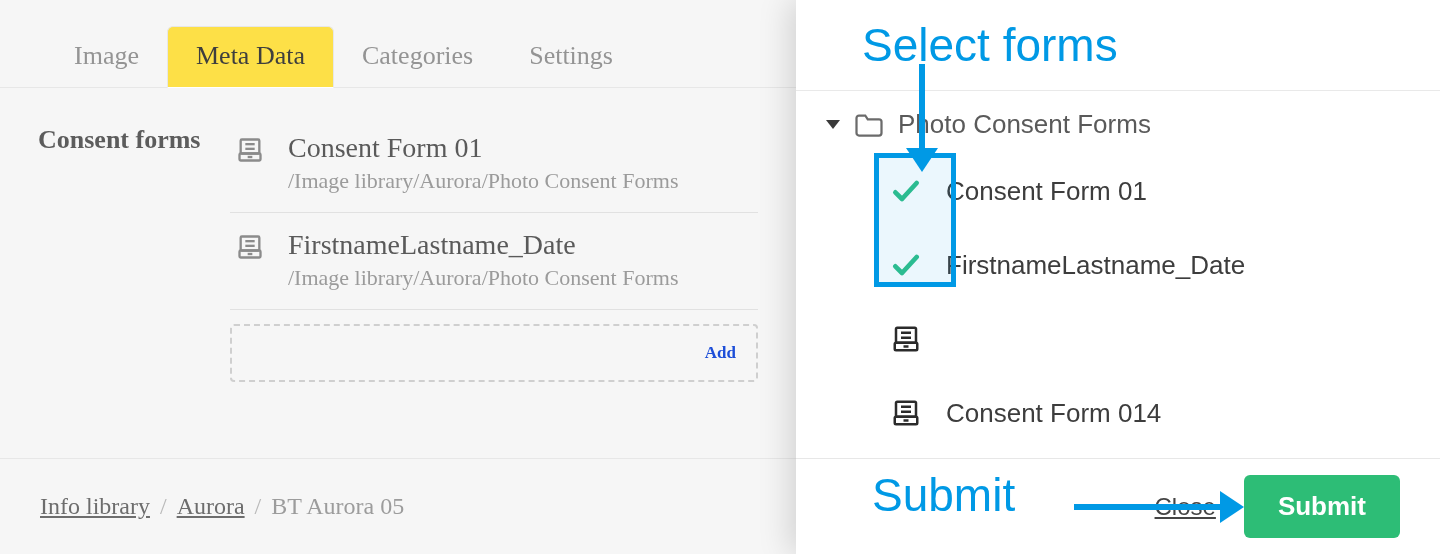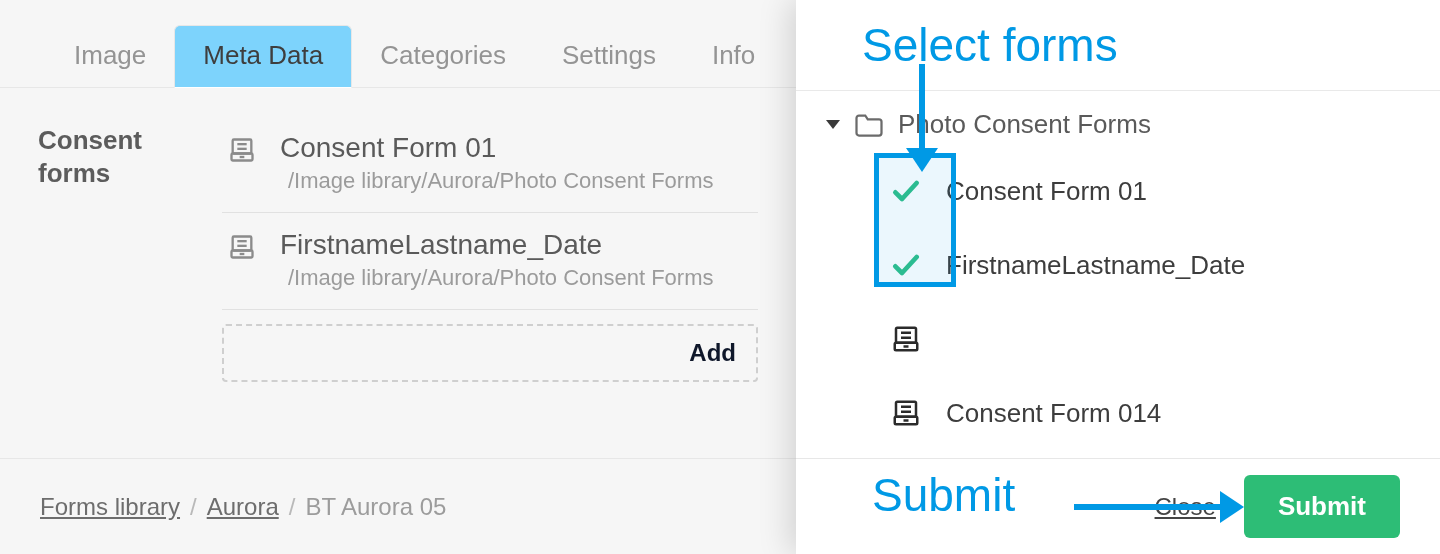--- a/index.html
+++ b/index.html
@@ -5,50 +5,51 @@
   * { box-sizing: border-box; margin: 0; padding: 0; }
   html, body { width: 1440px; height: 554px; font-family: -apple-system, "Segoe UI", "Helvetica Neue", Arial, sans-serif; }
   body { position: relative; background: #ffffff; color: #333; overflow: hidden; }
 
   
   .left-panel {
     position: absolute;
     left: 0; top: 0;
     width: 796px; height: 554px;
     background: #f6f6f6;
+    font-family: Liberation Serif, serif;
   }
   
   .tabs {
     display: flex;
     align-items: flex-end;
     height: 88px;
     padding-left: 46px;
     border-bottom: 1px solid #e7e7e7;
     gap: 0;
   }
   .tab {
     font-size: 26px;
     color: #949494;
     padding: 14px 28px 16px 28px;
     cursor: pointer;
   }
   .tab.active {
     color: #3e3e3e;
-    background: #7dd3fc;
+    background: #fde047;
     border: 1px solid #e7e7e7;
     border-bottom: 1px solid #ffffff;
     border-radius: 6px 6px 0 0;
     margin-bottom: -1px;
   }
 
   
   .meta-content {
     display: flex;
     padding: 36px 38px 0 38px;
-    gap: 14px;
+    gap: 22px;
   }
   .field-label {
     width: 170px;
     font-size: 26px;
     font-weight: 700;
     color: #5c5c5c;
     line-height: 1.25;
   }
   .forms-column {
     flex: 1;
@@ -71,36 +72,35 @@
   .form-title {
     font-size: 28px;
     color: #5a5a5a;
     white-space: nowrap; overflow: hidden; text-overflow: ellipsis;
   }
   .form-path {
     font-size: 22px;
     color: #9b9b9b;
     white-space: nowrap; overflow: hidden; text-overflow: ellipsis;
     margin-top: 4px;
-    margin-left: 8px;
   }
   .add-box {
     margin-top: 14px;
     border: 2px dashed #cfcfcf;
     border-radius: 4px;
     height: 58px;
     display: flex;
     align-items: center;
     justify-content: flex-end;
     padding-right: 20px;
   }
   .add-link {
-    font-size: 24px;
+    font-size: 17px;
     font-weight: 700;
-    color: #0f172a;
+    color: #1d4ed8;
     cursor: pointer;
   }
 
   
   .footer-left {
     position: absolute;
     left: 0; bottom: 0; width: 100%;
     height: 96px;
     border-top: 1px solid #e7e7e7;
     display: flex;
@@ -258,21 +258,20 @@
 </head>
 <body>
 
 <div class="left-panel">
 
   <div class="tabs">
     <div class="tab">Image</div>
     <div class="tab active">Meta Data</div>
     <div class="tab">Categories</div>
     <div class="tab">Settings</div>
-    <div class="tab">Info</div>
   </div>
 
   <div class="meta-content">
     <div class="field-label">Consent forms</div>
 
     <div class="forms-column">
 
       <div class="form-row">
         <div class="form-icon">
           <svg viewBox="0 0 24 24" fill="none" stroke="currentColor" stroke-width="2">
@@ -306,21 +305,21 @@
       </div>
 
       <div class="add-box">
         <span class="add-link">Add</span>
       </div>
 
     </div>
   </div>
 
   <div class="footer-left">
-    <span class="crumb-link">Forms library</span>
+    <span class="crumb-link">Info library</span>
     <span class="crumb-sep">/</span>
     <span class="crumb-link">Aurora</span>
     <span class="crumb-sep">/</span>
     <span class="crumb-current">BT Aurora 05</span>
   </div>
 
 </div>
 
 <div class="right-panel">
 

